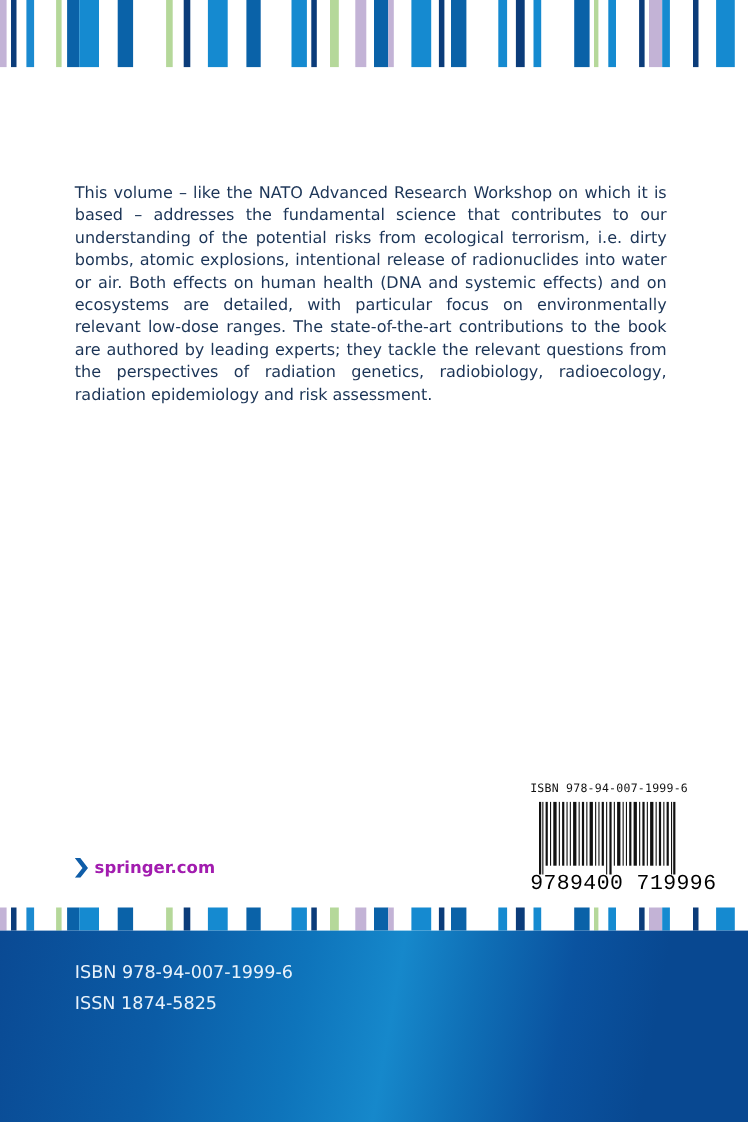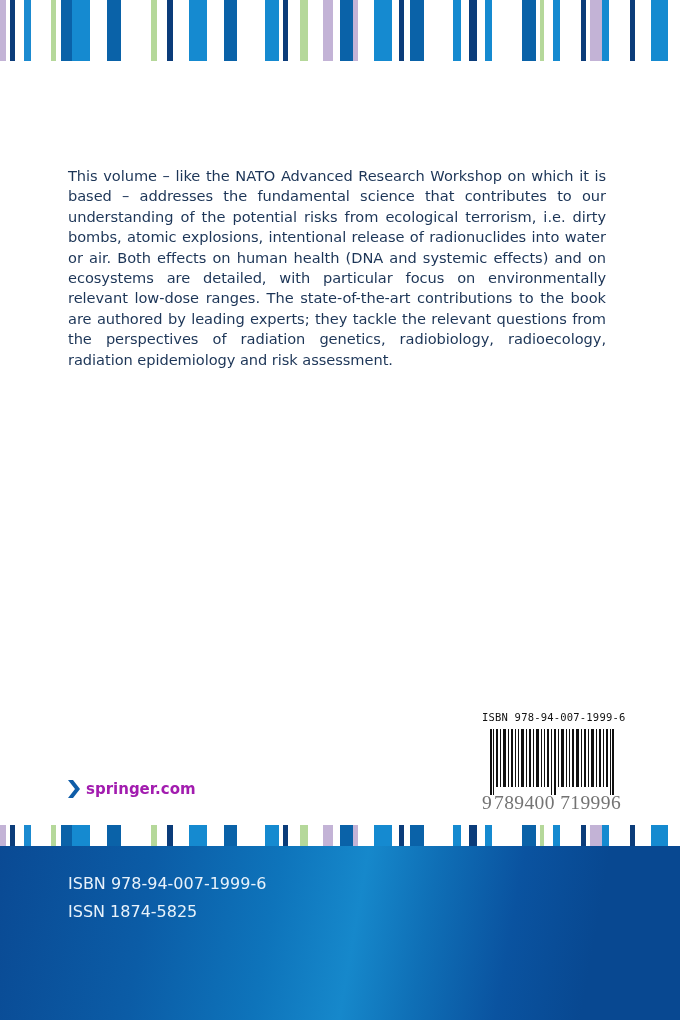--- a/index.html
+++ b/index.html
@@ -21,22 +21,22 @@
   }
 
   .barcode-block { position: absolute; left: 482px; top: 711px; width: 135px; }
   .barcode-isbn {
     font-family: "DejaVu Sans Mono", monospace; font-size: 10.5px; color: #111;
     letter-spacing: 0.2px; margin-left: 0px; white-space: nowrap;
   }
   .barcode-bars { position: relative; height: 58px; margin-top: 6px; margin-left: 8px; width: 124px; }
   .barcode-bars .bar { position: absolute; top: 0; background: #111; }
   .barcode-digits {
-    position: absolute; left: 0; top: 63px; font-family: Liberation Serif, serif;
-    font-size: 19.5px; color: #737373; letter-spacing: 0.4px; white-space: nowrap;
+    position: absolute; left: 0; top: 63px; font-family: Liberation Mono, monospace;
+    font-size: 19.5px; color: #000000; letter-spacing: 0.4px; white-space: nowrap;
   }
   .barcode-digits .lead { display: inline-block; width: 12px; }
 
   .springer { position: absolute; left: 68px; top: 780px; display: flex; align-items: center; }
   .springer .chev { width: 12px; height: 18px; margin-right: 6px; }
   .springer .txt { font-size: 15px; font-weight: bold; color: #a21caf; font-family: "DejaVu Sans", sans-serif; }
 
   .panel {
     position: absolute; left: 0; top: 846px; width: 680px; height: 174px;
     background:

